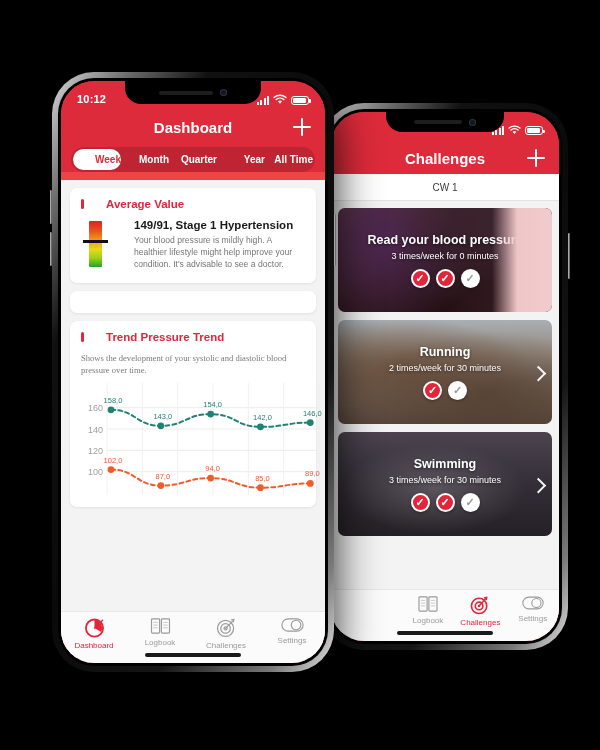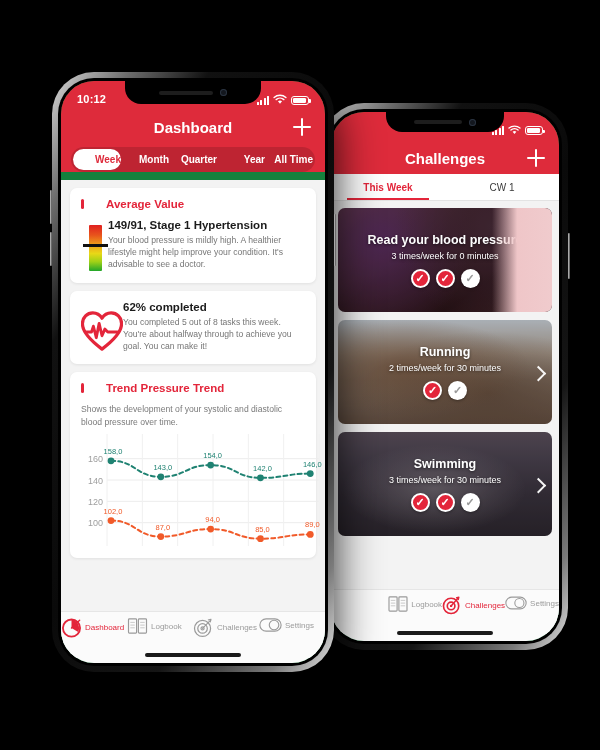--- a/index.html
+++ b/index.html
@@ -24,21 +24,21 @@
     width: 100%; height: 100%;
     border-radius: 36px;
     background: #000;
     padding: 3px;
   }
   .screen {
     position: relative;
     width: 100%; height: 100%;
     border-radius: 33px;
     overflow: hidden;
-    background: #15803d;
+    background: #ef4444;
   }
   .phone-back { left: 322px; top: 103px; width: 246px; height: 547px; z-index: 1; }
   .phone-front { left: 52px; top: 72px; width: 282px; height: 600px; z-index: 3; }
 
   
   .btn-side { position: absolute; background: linear-gradient(90deg,#c9c9c9,#4a4a4a); border-radius: 2px; }
 
   
   .notch {
     position: absolute; top: 0; left: 50%; transform: translateX(-50%);
@@ -85,44 +85,44 @@
   .seg-item.active { background:#fff; color:#DE2B3B; }
 
   
   .body { background:#f3f3f3; padding: 8px 9px 0 9px; height: calc(100% - 104px); overflow:hidden; }
   .card { background:#fff; border-radius: 7px; padding: 10px 11px 12px 11px; margin-bottom: 8px;
           box-shadow: 0 1px 3px rgba(0,0,0,0.08); }
   .card-title { color:#E3253A; font-size: 11.5px; font-weight: bold; padding-left: 25px;
                 position: relative; margin-bottom: 9px; }
   .card-title::before { content:""; position:absolute; left:0; top:1px; bottom:1px; width:2.5px;
                         background:#E3253A; border-radius:2px; }
-  .row { display:flex; gap: 0; align-items: flex-end; }
+  .row { display:flex; gap: 26px; align-items: flex-start; }
   .headline { font-size: 11.5px; font-weight: bold; color:#1b1b1b; margin-bottom: 3px; }
   .desc { font-size: 8.6px; line-height: 1.42; color:#767676; }
 
   
   .thermo { width: 13px; height: 46px; margin: 2px 6px 0 8px; position: relative; flex: none; }
   .thermo .bar { position:absolute; inset:0;
      background: linear-gradient(180deg,#E02020 0%,#E8541C 22%,#F0A41A 44%,#E8D817 62%,#9FD117 80%,#22A62A 100%);
      border-radius: 1px; }
   .thermo .mark { position:absolute; left:-6px; right:-6px; top: 19px; height: 3px; background:#111; }
 
   
   .heart-ico { width: 42px; height: 42px; flex:none; margin-top:1px; }
 
   
-  .chart-desc { font-size:8.6px; color:#7a7a7a; line-height:1.45; margin-bottom:6px; }
+  .chart-desc { font-size:8.6px; color:#7a7a7a; line-height:1.45; margin-bottom:6px;font-family:Liberation Serif, serif; }
   .chart-wrap { position:relative; height: 112px; }
   .chart-wrap svg { display:block; }
 
   
   .tabbar { position:absolute; left:0; right:0; bottom:0; height: 52px; background:#fbfbfb;
             border-top:1px solid #e6e6e6; display:flex; align-items:flex-start;
             padding-top:5px; z-index: 12; }
-  .tab { flex:1; display:flex; flex-direction:row; align-items:center; gap:3px; cursor:pointer; }
+  .tab { flex:1; display:flex; flex-direction:column; align-items:center; gap:3px; cursor:pointer; }
   .tab .lbl { font-size: 8px; color:#9b9b9b; font-weight: 500; }
   .tab.active .lbl { color:#E3253A; }
   .home-ind { position:absolute; bottom:6px; left:50%; transform:translateX(-50%);
               width: 96px; height:4px; border-radius:3px; background:#1a1a1a; }
 
   
   .subtabs { display:flex; background:#fff; border-bottom:1px solid #e3e3e3; }
   .subtab { flex:1; text-align:center; font-size:10px; padding:8px 0 7px 0; color:#3a3a3a; cursor:pointer;
             position:relative; white-space:nowrap; }
   .subtab.active { color:#E3253A; font-weight:bold; }
@@ -196,23 +196,20 @@
                 </span>
             </span>
           </div>
           <div class="nav-title-row">
             <span class="nav-title">Challenges</span>
             <span class="plus-btn"></span>
           </div>
         </div>
 
         <div class="subtabs">
-          <div class="subtab active">
-            <span>This Week</span>
-          </div>
           <div class="subtab">
             <span>CW 1</span>
           </div>
         </div>
 
         <div class="chal-body">
 
           <div class="chal-card ph-bp">
             <div class="shade"></div>
             <div class="chal-overlay">
@@ -347,30 +344,20 @@
                   <span class="mark"></span>
               </div>
               <div>
                 <div class="headline">149/91, Stage 1 Hypertension</div>
                 <div class="desc">Your blood pressure is mildly high. A healthier lifestyle might help improve your condition. It's advisable to see a doctor.</div>
               </div>
             </div>
           </div>
 
           <div class="card">
-            <div class="row">
-              <svg class="heart-ico" viewBox="0 0 44 42">
-                <path d="M22 40 C6 28 1.5 20 1.5 13.5 C1.5 6.5 6.6 2 12.4 2 C16.6 2 20 4.3 22 7.6 C24 4.3 27.4 2 31.6 2 C37.4 2 42.5 6.5 42.5 13.5 C42.5 20 38 28 22 40 Z" fill="none" stroke="#E3253A" stroke-width="3.4" stroke-linejoin="round"></path>
-                <path d="M6 22 L11 22 L13 16 L16 28 L19 13 L22 26 L25 19 L28 22 L38 22" fill="none" stroke="#E3253A" stroke-width="3" stroke-linecap="round" stroke-linejoin="round"></path>
-              </svg>
-              <div>
-                <div class="headline">62% completed</div>
-                <div class="desc">You completed 5 out of 8 tasks this week. You're about halfway through to achieve you goal. You can make it!</div>
-              </div>
-            </div>
           </div>
 
           <div class="card">
             <div class="card-title">Trend Pressure Trend</div>
             <div class="chart-desc">Shows the development of your systolic and diastolic blood pressure over time.</div>
             <div class="chart-wrap">
               <svg id="chart" width="242" height="112" viewBox="0 0 242 112">
                   <line x1="26" y1="88.66666666666667" x2="238" y2="88.66666666666667" stroke="#ececec" stroke-width="1"></line>
                   <text x="22" y="92.16666666666667" text-anchor="end" font-size="9" fill="#9e9e9e" font-family="&quot;Liberation Sans&quot;, sans-serif">100</text>
                   <line x1="26" y1="67.33333333333334" x2="238" y2="67.33333333333334" stroke="#ececec" stroke-width="1"></line>

